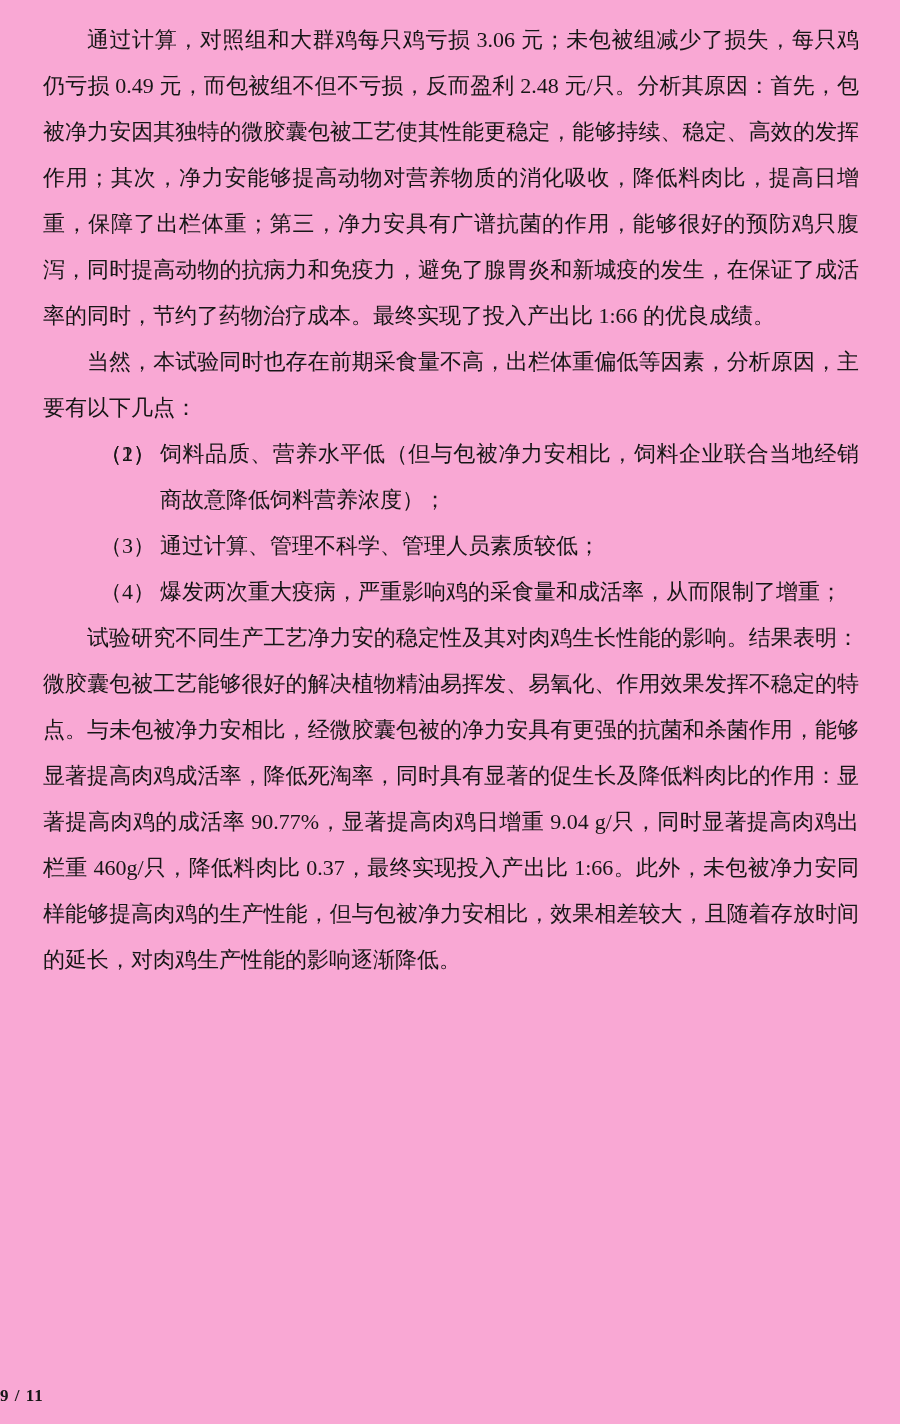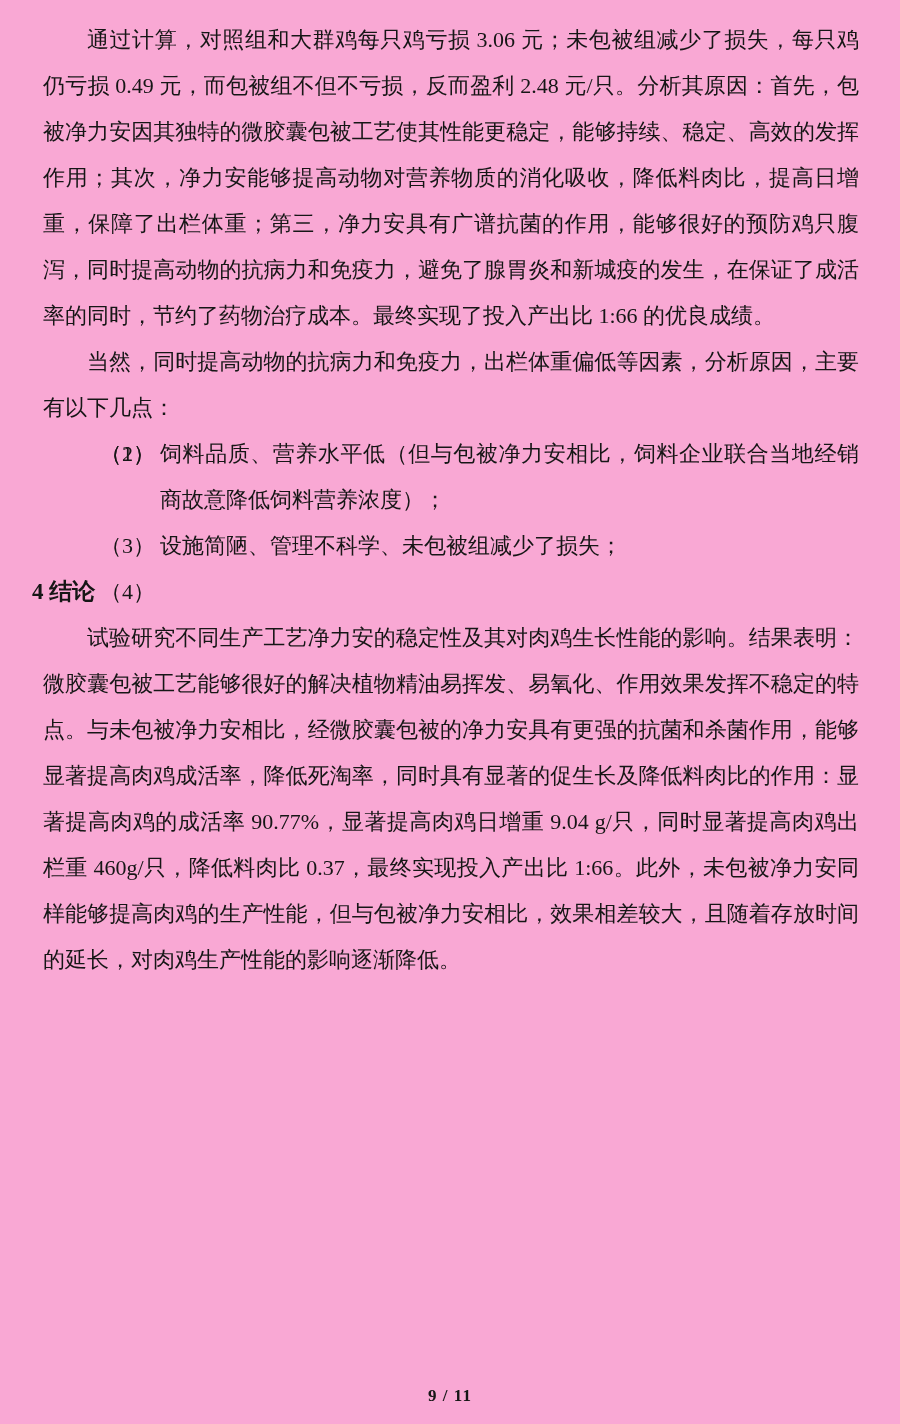--- a/index.html
+++ b/index.html
@@ -48,57 +48,56 @@
     margin-left: -11px;
     font-size: 23px;
     font-weight: bold;
     line-height: 46px;
   }
   .footer {
     position: absolute;
     left: 0;
     top: 1386px;
     width: 100%;
-    text-align: center;
   }
   .page-number {
     font-size: 17px;
     font-weight: bold;
     letter-spacing: 1px;
   }
 </style>
 </head>
 <body>
 
 <div class="page">
   <div class="content">
 
     <p class="para">通过计算，对照组和大群鸡每只鸡亏损 3.06 元；未包被组减少了损失，每只鸡仍亏损 0.49 元，而包被组不但不亏损，反而盈利 2.48 元/只。分析其原因：首先，包被净力安因其独特的微胶囊包被工艺使其性能更稳定，能够持续、稳定、高效的发挥作用；其次，净力安能够提高动物对营养物质的消化吸收，降低料肉比，提高日增重，保障了出栏体重；第三，净力安具有广谱抗菌的作用，能够很好的预防鸡只腹泻，同时提高动物的抗病力和免疫力，避免了腺胃炎和新城疫的发生，在保证了成活率的同时，节约了药物治疗成本。最终实现了投入产出比 1:66 的优良成绩。</p>
 
-    <p class="para">当然，同时提高动物的抗病力和免疫力，出栏体重偏低等因素，分析原因，主要有以下几点：</p>
+    <p class="para">当然，本试验同时也存在前期采食量不高，出栏体重偏低等因素，分析原因，主要有以下几点：</p>
 
     <div class="list-item">
       <span class="marker">（1）</span>
     </div>
 
     <div class="list-item">
       <span class="marker">（2）</span>
       <span class="li-text">饲料品质、营养水平低（但与包被净力安相比，饲料企业联合当地经销商故意降低饲料营养浓度）；</span>
     </div>
 
     <div class="list-item">
       <span class="marker">（3）</span>
-      <span class="li-text">设施简陋、管理不科学、未包被组减少了损失；</span>
+      <span class="li-text">通过计算、管理不科学、管理人员素质较低；</span>
     </div>
 
     <div class="list-item">
       <span class="marker">（4）</span>
+      <span class="li-text">爆发两次重大疫病，严重影响鸡的采食量和成活率，从而限制了增重；</span>
     </div>
 
-    <h2 class="heading">4 结论</h2>
 
     <p class="para">试验研究不同生产工艺净力安的稳定性及其对肉鸡生长性能的影响。结果表明：微胶囊包被工艺能够很好的解决植物精油易挥发、易氧化、作用效果发挥不稳定的特点。与未包被净力安相比，经微胶囊包被的净力安具有更强的抗菌和杀菌作用，能够显著提高肉鸡成活率，降低死淘率，同时具有显著的促生长及降低料肉比的作用：显著提高肉鸡的成活率 90.77%，显著提高肉鸡日增重 9.04 g/只，同时显著提高肉鸡出栏重 460g/只，降低料肉比 0.37，最终实现投入产出比 1:66。此外，未包被净力安同样能够提高肉鸡的生产性能，但与包被净力安相比，效果相差较大，且随着存放时间的延长，对肉鸡生产性能的影响逐渐降低。</p>
 
 
   </div>
 
   <div class="footer">
     <span class="page-number">9 / 11</span>
   </div>
 </div>

